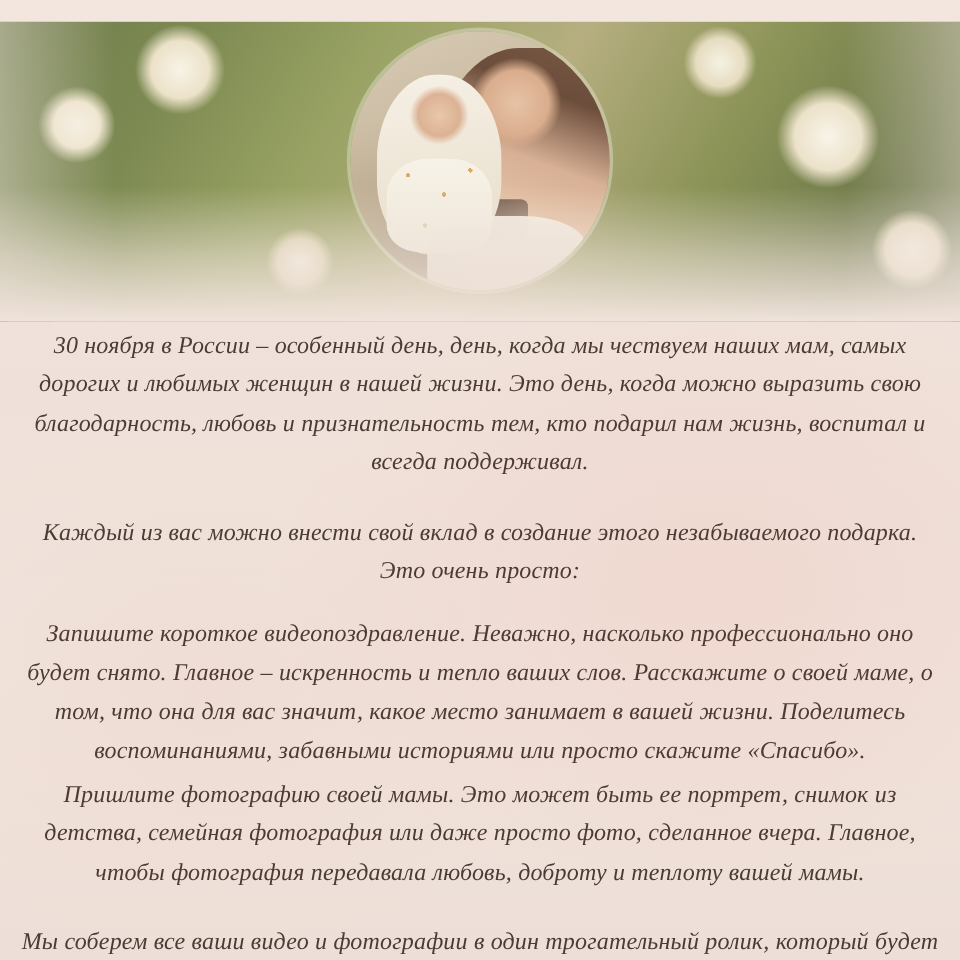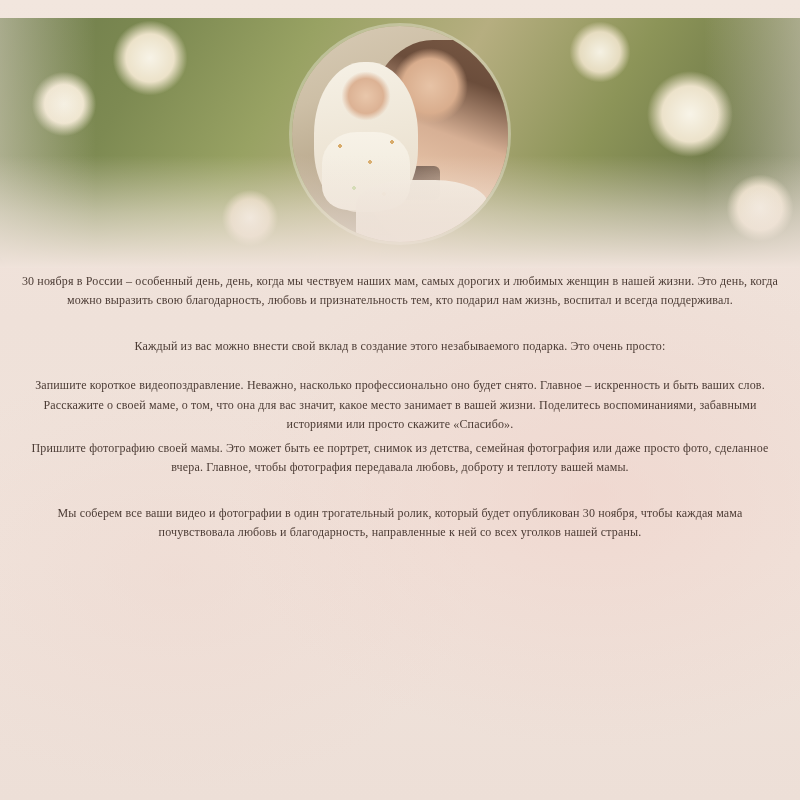--- a/index.html
+++ b/index.html
@@ -141,24 +141,25 @@
     left: 0;
     top: 272px;
     width: 800px;
     padding: 0 18px;
     box-sizing: border-box;
     text-align: center;
   }
   p.para {
     margin: 0 0 26px 0;
     color: #4b3b34;
-    font-size: 12px;
+    font-size: 20px;
     line-height: 1.62;
     letter-spacing: 0.15px;
     font-family: "Liberation Serif", serif;
+    font-style: italic;
   }
   p.para:last-child { margin-bottom: 0; }
   p.tight { margin-bottom: 4px; }
   p.gap-sm { margin-bottom: 20px; }
 </style>
 </head>
 <body>
 
 <div class="page">
 
@@ -169,18 +170,18 @@
       <div class="portrait-mother"></div>
       <div class="portrait-baby"></div>
       <div class="portrait-sleeve"></div>
     </div>
     <div class="hero-fade"></div>
   </div>
 
   <div class="content">
     <p class="para">30 ноября в России – особенный день, день, когда мы чествуем наших мам, самых дорогих и любимых женщин в нашей жизни. Это день, когда можно выразить свою благодарность, любовь и признательность тем, кто подарил нам жизнь, воспитал и всегда поддерживал.</p>
     <p class="para gap-sm">Каждый из вас можно внести свой вклад в создание этого незабываемого подарка. Это очень просто:</p>
-    <p class="para tight">Запишите короткое видеопоздравление. Неважно, насколько профессионально оно будет снято. Главное – искренность и быть ваших слов. Расскажите о своей маме, о том, что она для вас значит, какое место занимает в вашей жизни. Поделитесь воспоминаниями, забавными историями или просто скажите «Спасибо».</p>
+    <p class="para tight">Запишите короткое видеопоздравление. Неважно, насколько профессионально оно будет снято. Главное – искренность и тепло ваших слов. Расскажите о своей маме, о том, что она для вас значит, какое место занимает в вашей жизни. Поделитесь воспоминаниями, забавными историями или просто скажите «Спасибо».</p>
     <p class="para">Пришлите фотографию своей мамы. Это может быть ее портрет, снимок из детства, семейная фотография или даже просто фото, сделанное вчера. Главное, чтобы фотография передавала любовь, доброту и теплоту вашей мамы.</p>
     <p class="para">Мы соберем все ваши видео и фотографии в один трогательный ролик, который будет опубликован 30 ноября, чтобы каждая мама почувствовала любовь и благодарность, направленные к ней со всех уголков нашей страны.</p>
   </div>
 
 </div>
 
 </body></html>

